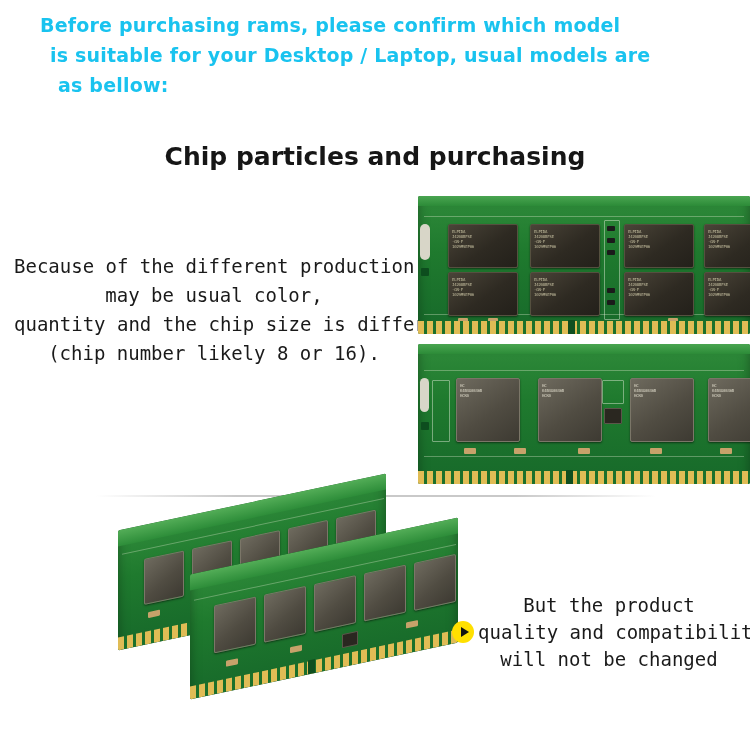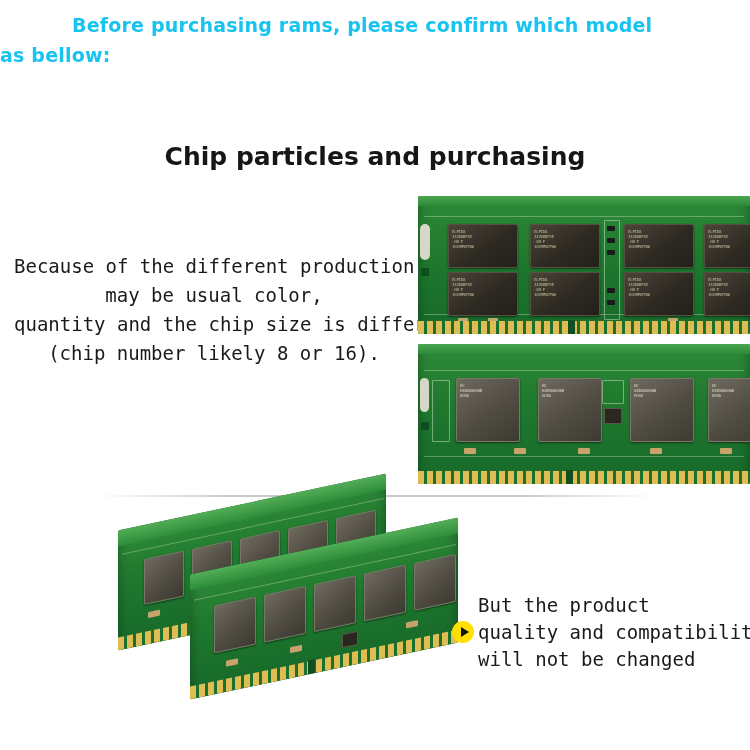--- a/index.html
+++ b/index.html
@@ -21,23 +21,23 @@
     left: 0;
     top: 10px;
     width: 750px;
     color: #19c3ef;
     font-family: "DejaVu Sans", sans-serif;
     font-weight: bold;
     font-size: 19px;
     line-height: 30px;
     letter-spacing: 0.2px;
   }
-  .top-note .l1 { padding-left: 40px; display: block; margin-left: 32px; }
+  .top-note .l1 { padding-left: 40px; display: block; }
   .top-note .l2 { padding-left: 50px; display: block; }
-  .top-note .l3 { display: block; }
+  .top-note .l3 { padding-left: 58px; display: block; }
 
   
   .section-title {
     position: absolute;
     left: 0;
     top: 142px;
     width: 750px;
     text-align: center;
     font-family: "DejaVu Sans", sans-serif;
     font-weight: bold;
@@ -59,20 +59,21 @@
     line-height: 29px;
   }
   .left-para div { white-space: nowrap; }
 
   
   .right-text {
     position: absolute;
     left: 478px;
     top: 592px;
     width: 262px;
+    text-align: center;
     color: #1a1a1a;
     font-family: "DejaVu Sans Mono", monospace;
     font-size: 19px;
     line-height: 27px;
   }
   .right-text div { white-space: nowrap; }
 
   
   .bullet {
     position: absolute;
@@ -238,20 +239,21 @@
     width: 100%;
     height: 16px;
     background: linear-gradient(to bottom, #53ad57, #2d8d39);
   }
 </style>
 </head>
 <body>
 
 <div class="top-note">
   <span class="l1">Before purchasing rams, please confirm which model</span>
+  <span class="l2">is suitable for your Desktop / Laptop, usual models are</span>
   <span class="l3">as bellow:</span>
 </div>
 
 <div class="section-title">Chip particles and purchasing</div>
 
 <div class="left-para">
   <div>Because of the different production batch,</div>
   <div>may be usual color,</div>
   <div>quantity and the chip size is different,</div>
   <div>(chip number likely 8 or 16).</div>

